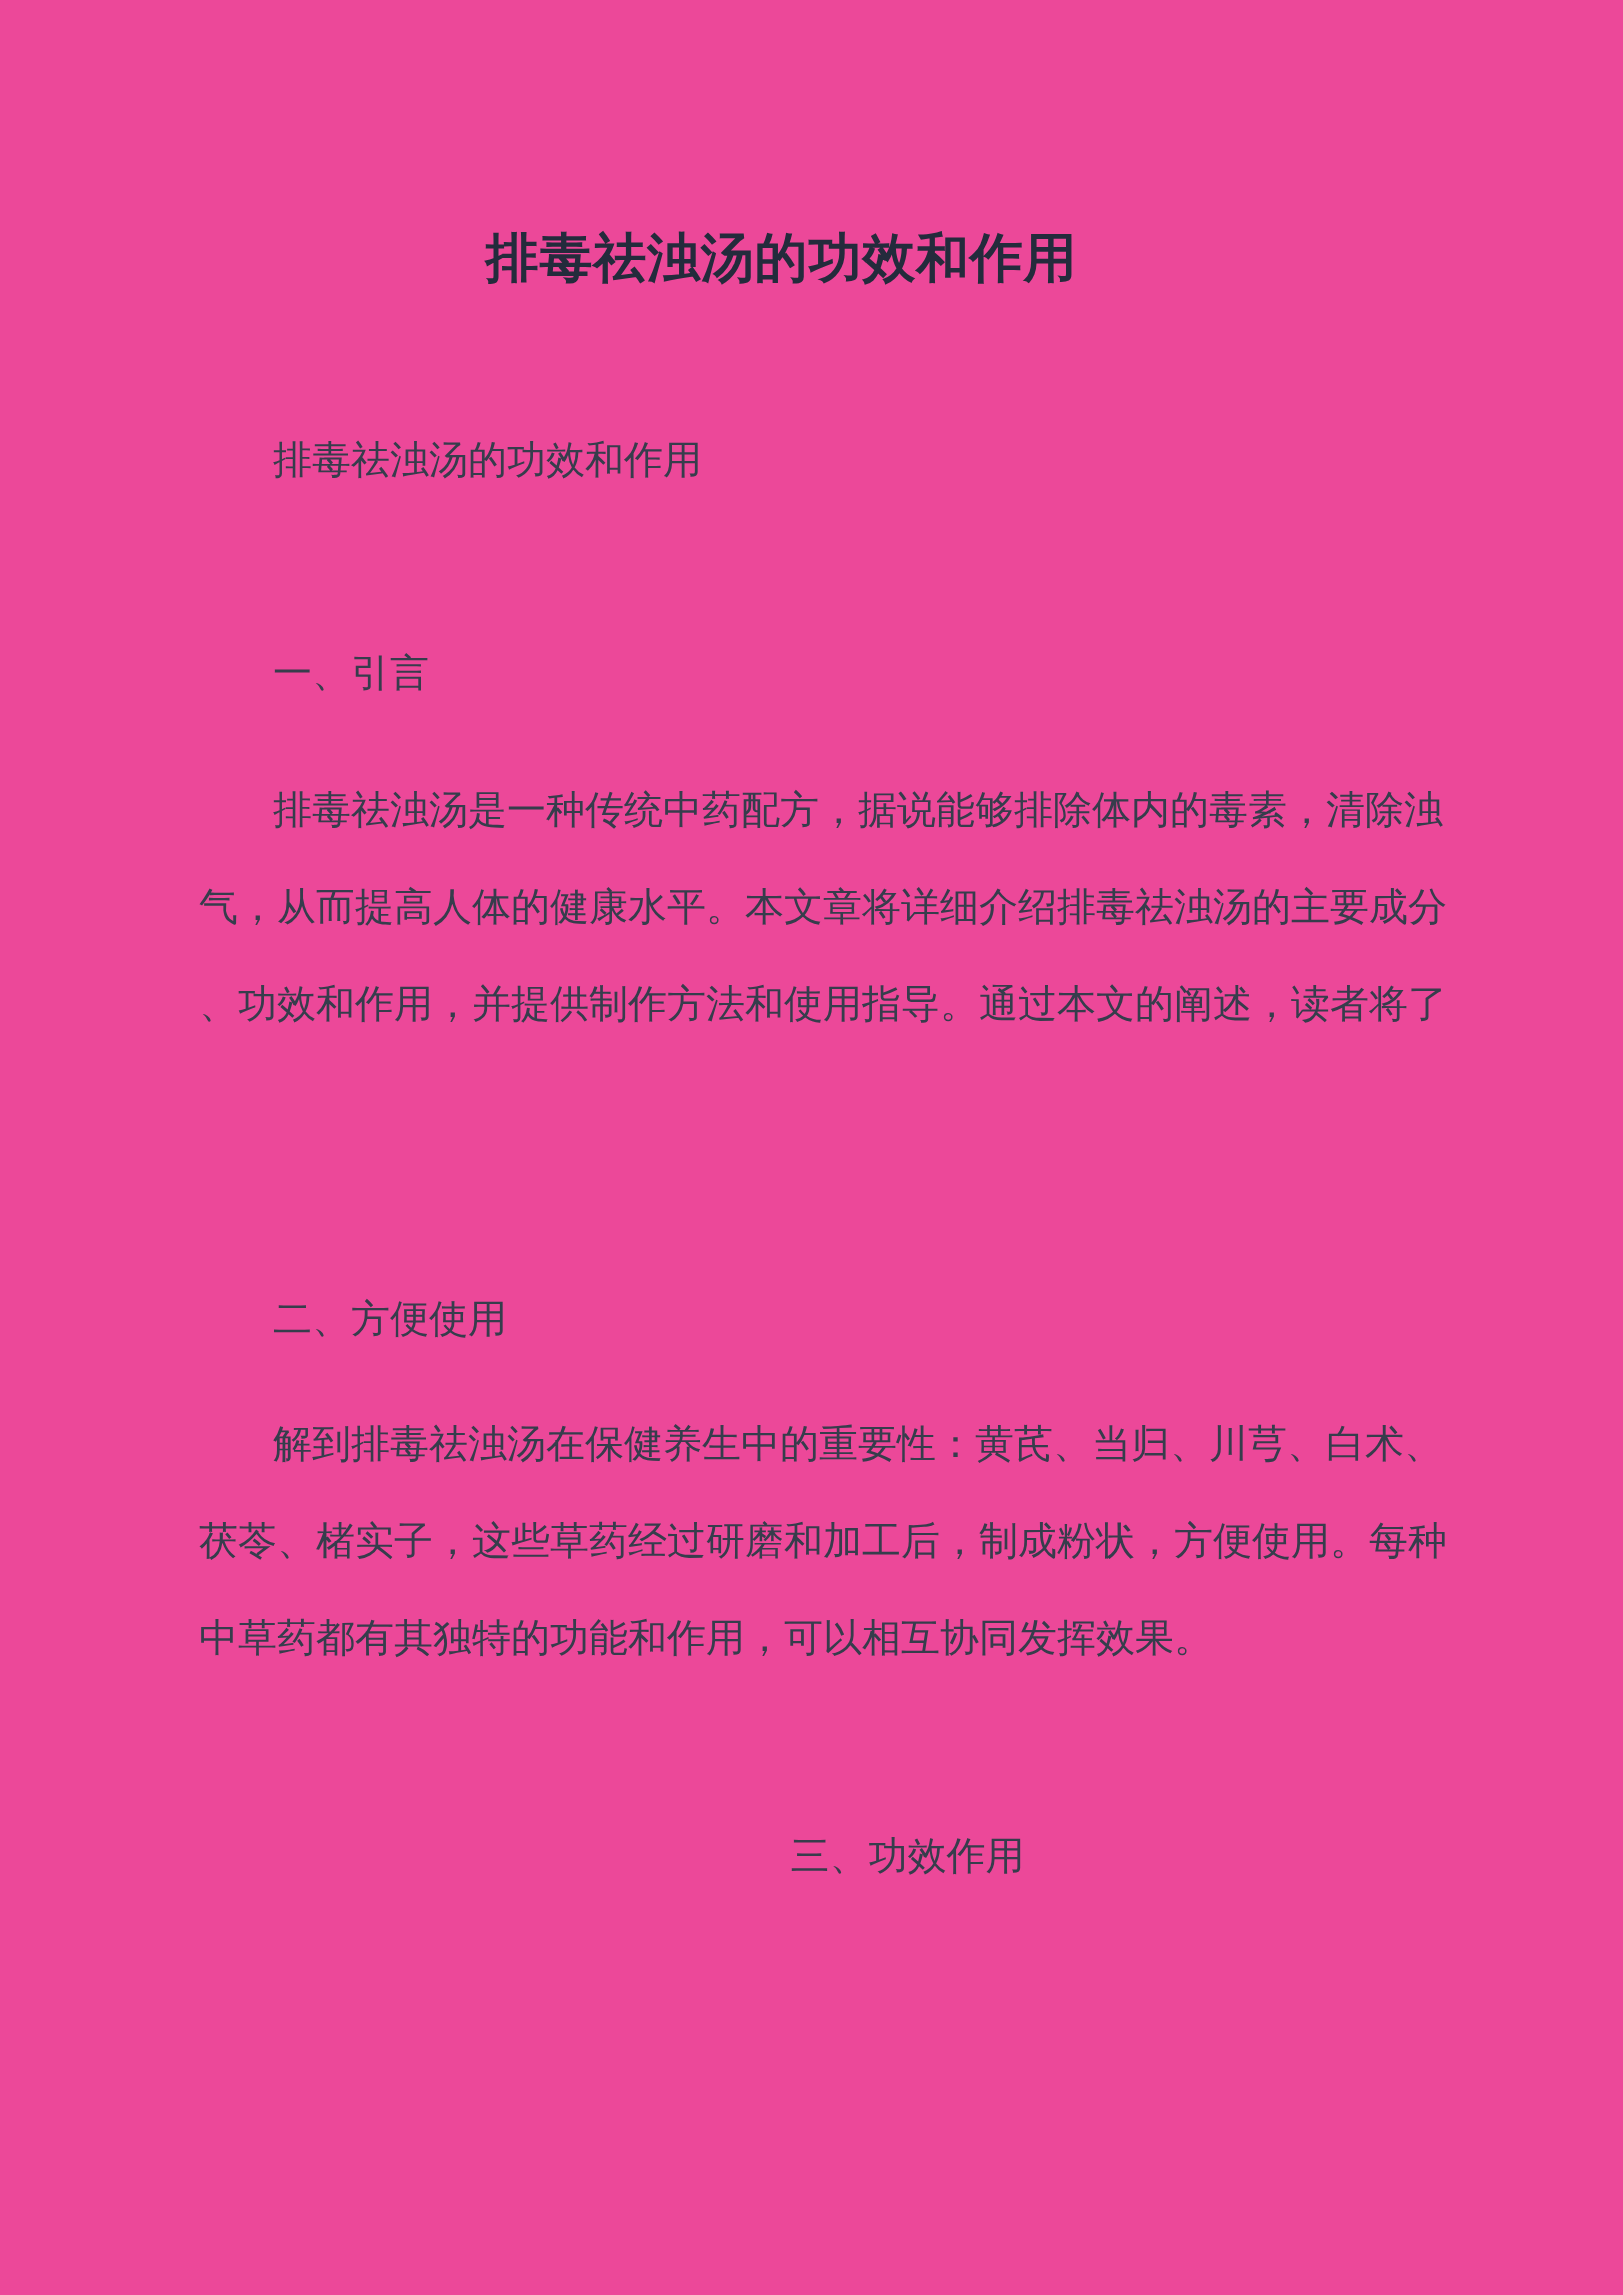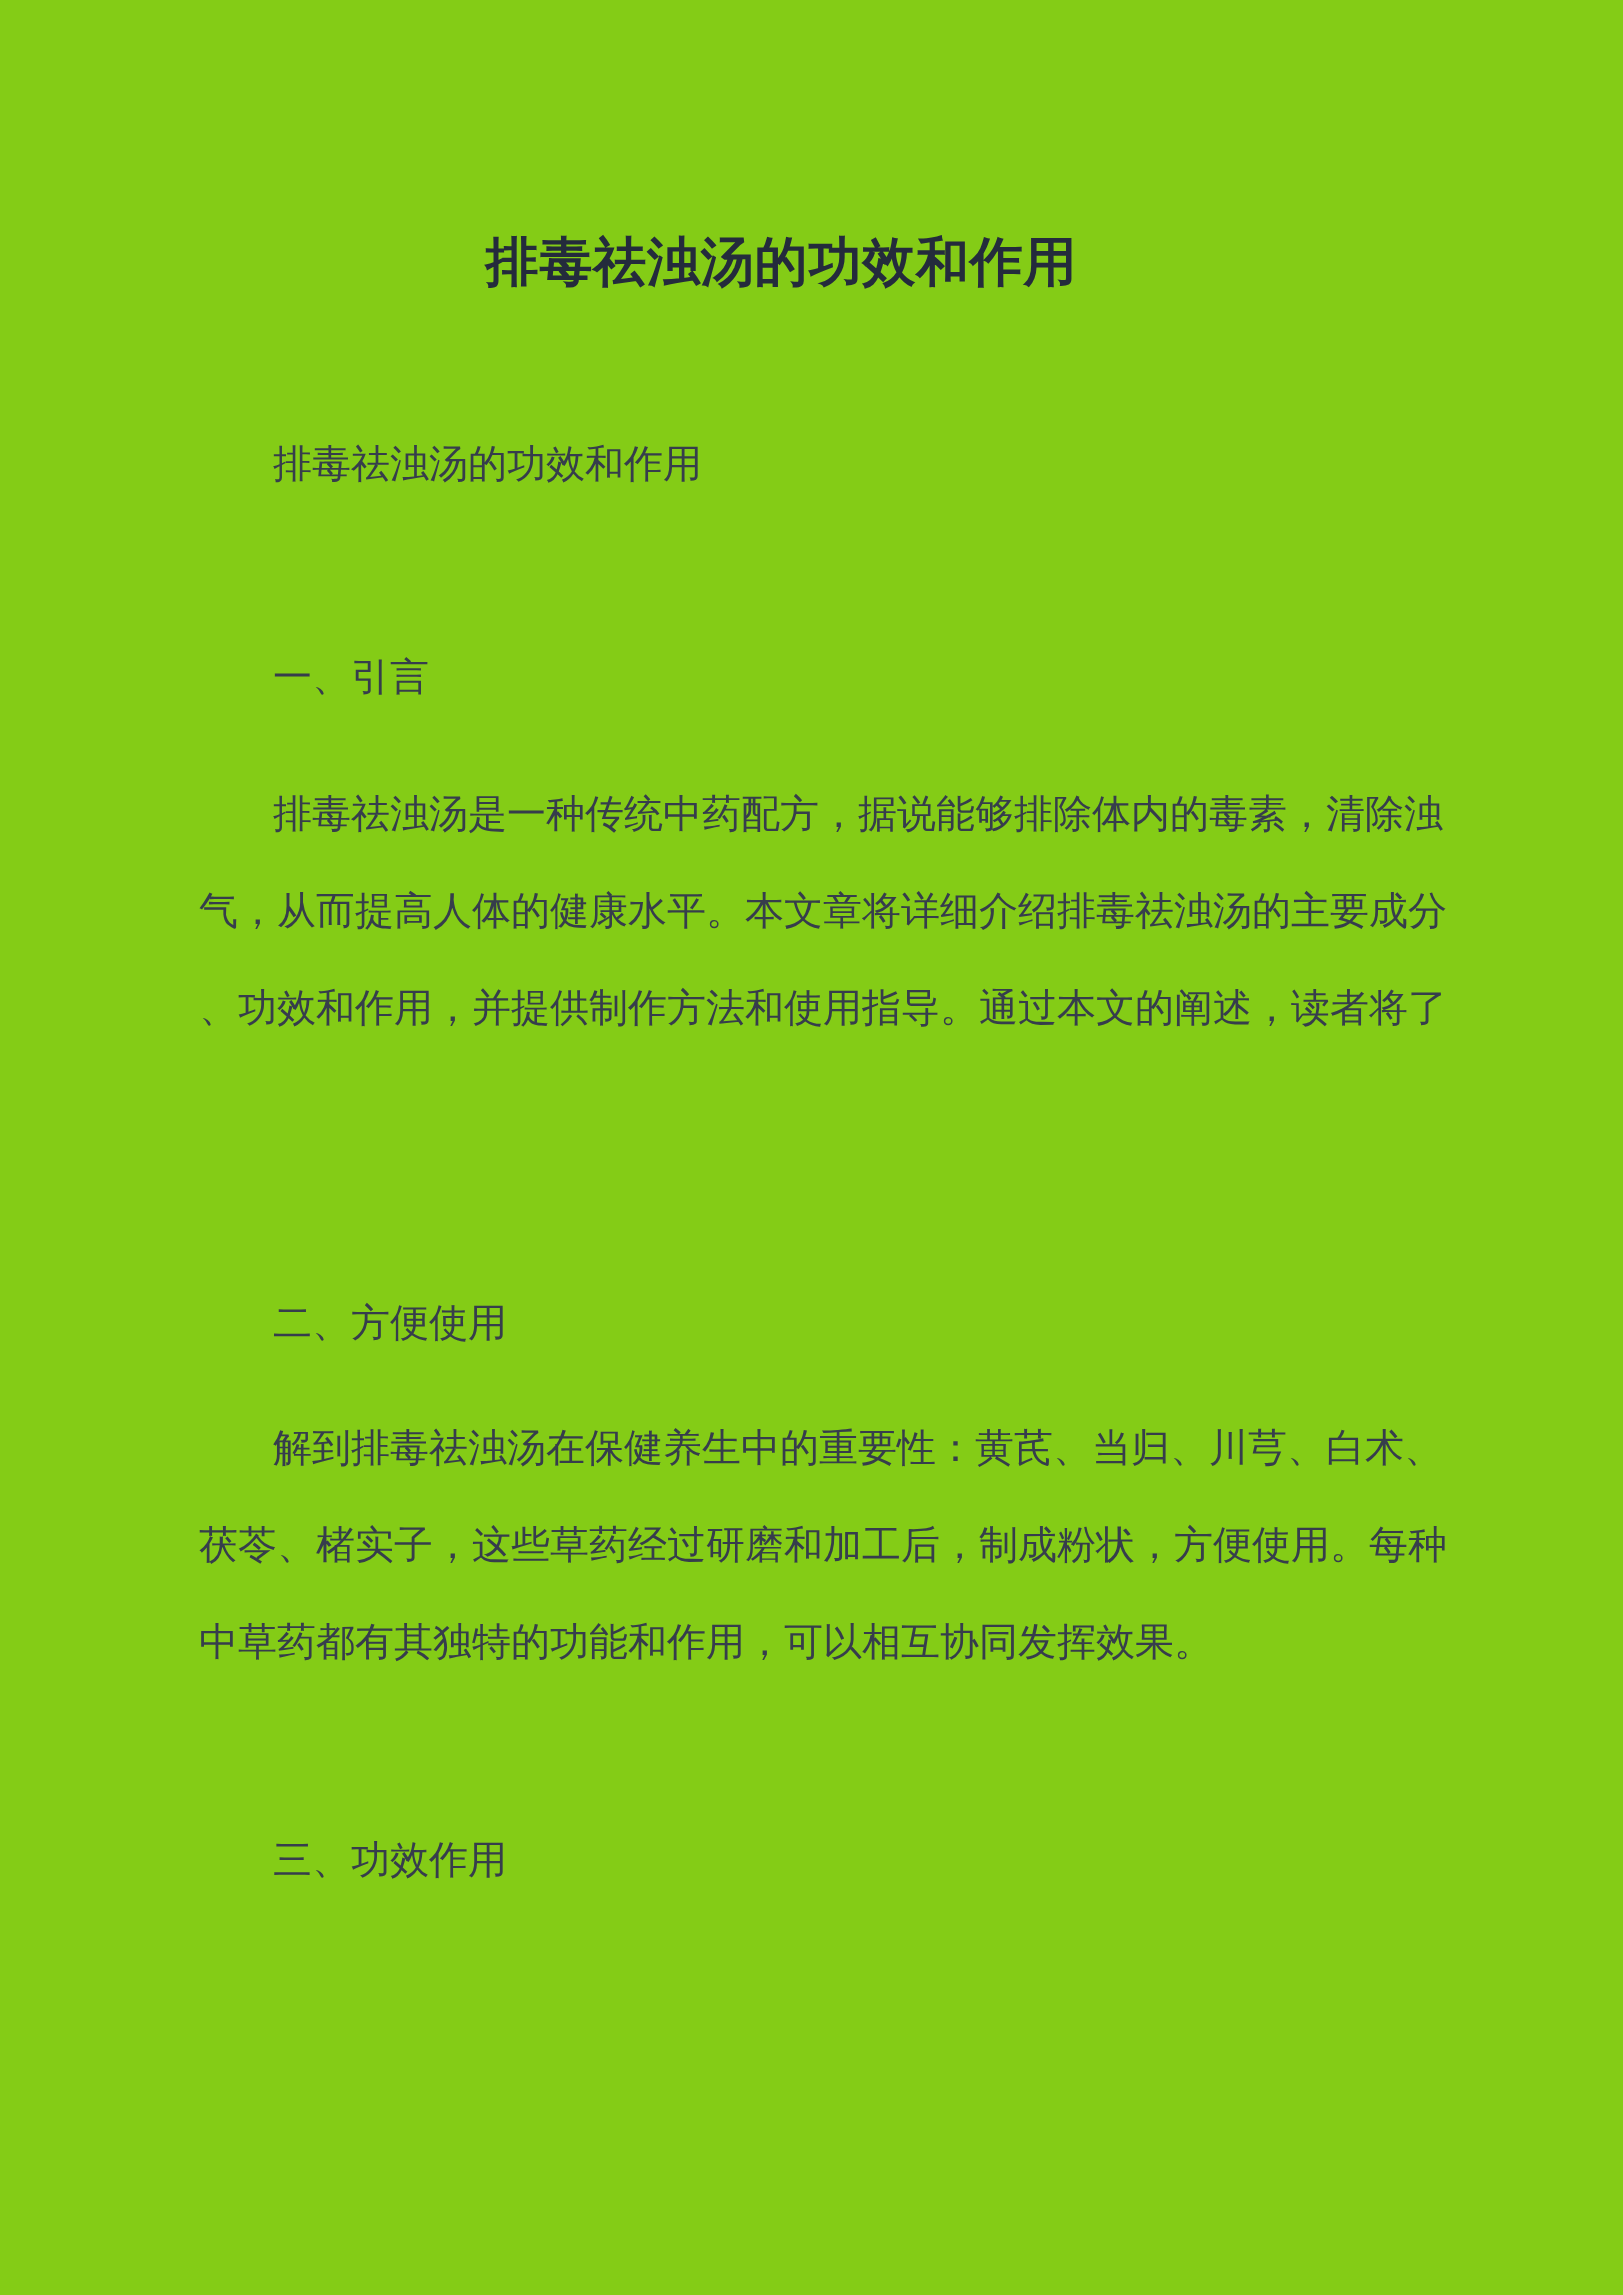--- a/index.html
+++ b/index.html
@@ -4,22 +4,22 @@
 <style>
   html, body {
     margin: 0;
     padding: 0;
     background: #ffffff;
   }
   .page {
     position: relative;
     width: 1624px;
     height: 2295px;
-    background: #84cc16;
-    font-family: Liberation Serif, serif;
+    background: #ec4899;
+    font-family: Liberation Mono, monospace;
     color: #363d4c;
     overflow: hidden;
   }
   .doc-title {
     position: absolute;
     top: 188px;
     left: 0;
     width: 1563px;            
     text-align: center;
     font-size: 53px;
@@ -42,21 +42,21 @@
   }
   .line {
     white-space: nowrap;
     height: 97px;
   }
   .subtitle   { top: 415px; }
   .heading-1  { top: 628px; }
   .para-1     { top: 765px; }
   .heading-2  { top: 1274px; }
   .para-2     { top: 1399px; }
-  .heading-3  { top: 1811px; }
+  .heading-3  { top: 1811px; text-align: center; }
 </style>
 </head>
 <body>
 
 <div class="page">
 
   <h1 class="doc-title">排毒祛浊汤的功效和作用</h1>
 
   <div class="block subtitle indent">排毒祛浊汤的功效和作用</div>
 

